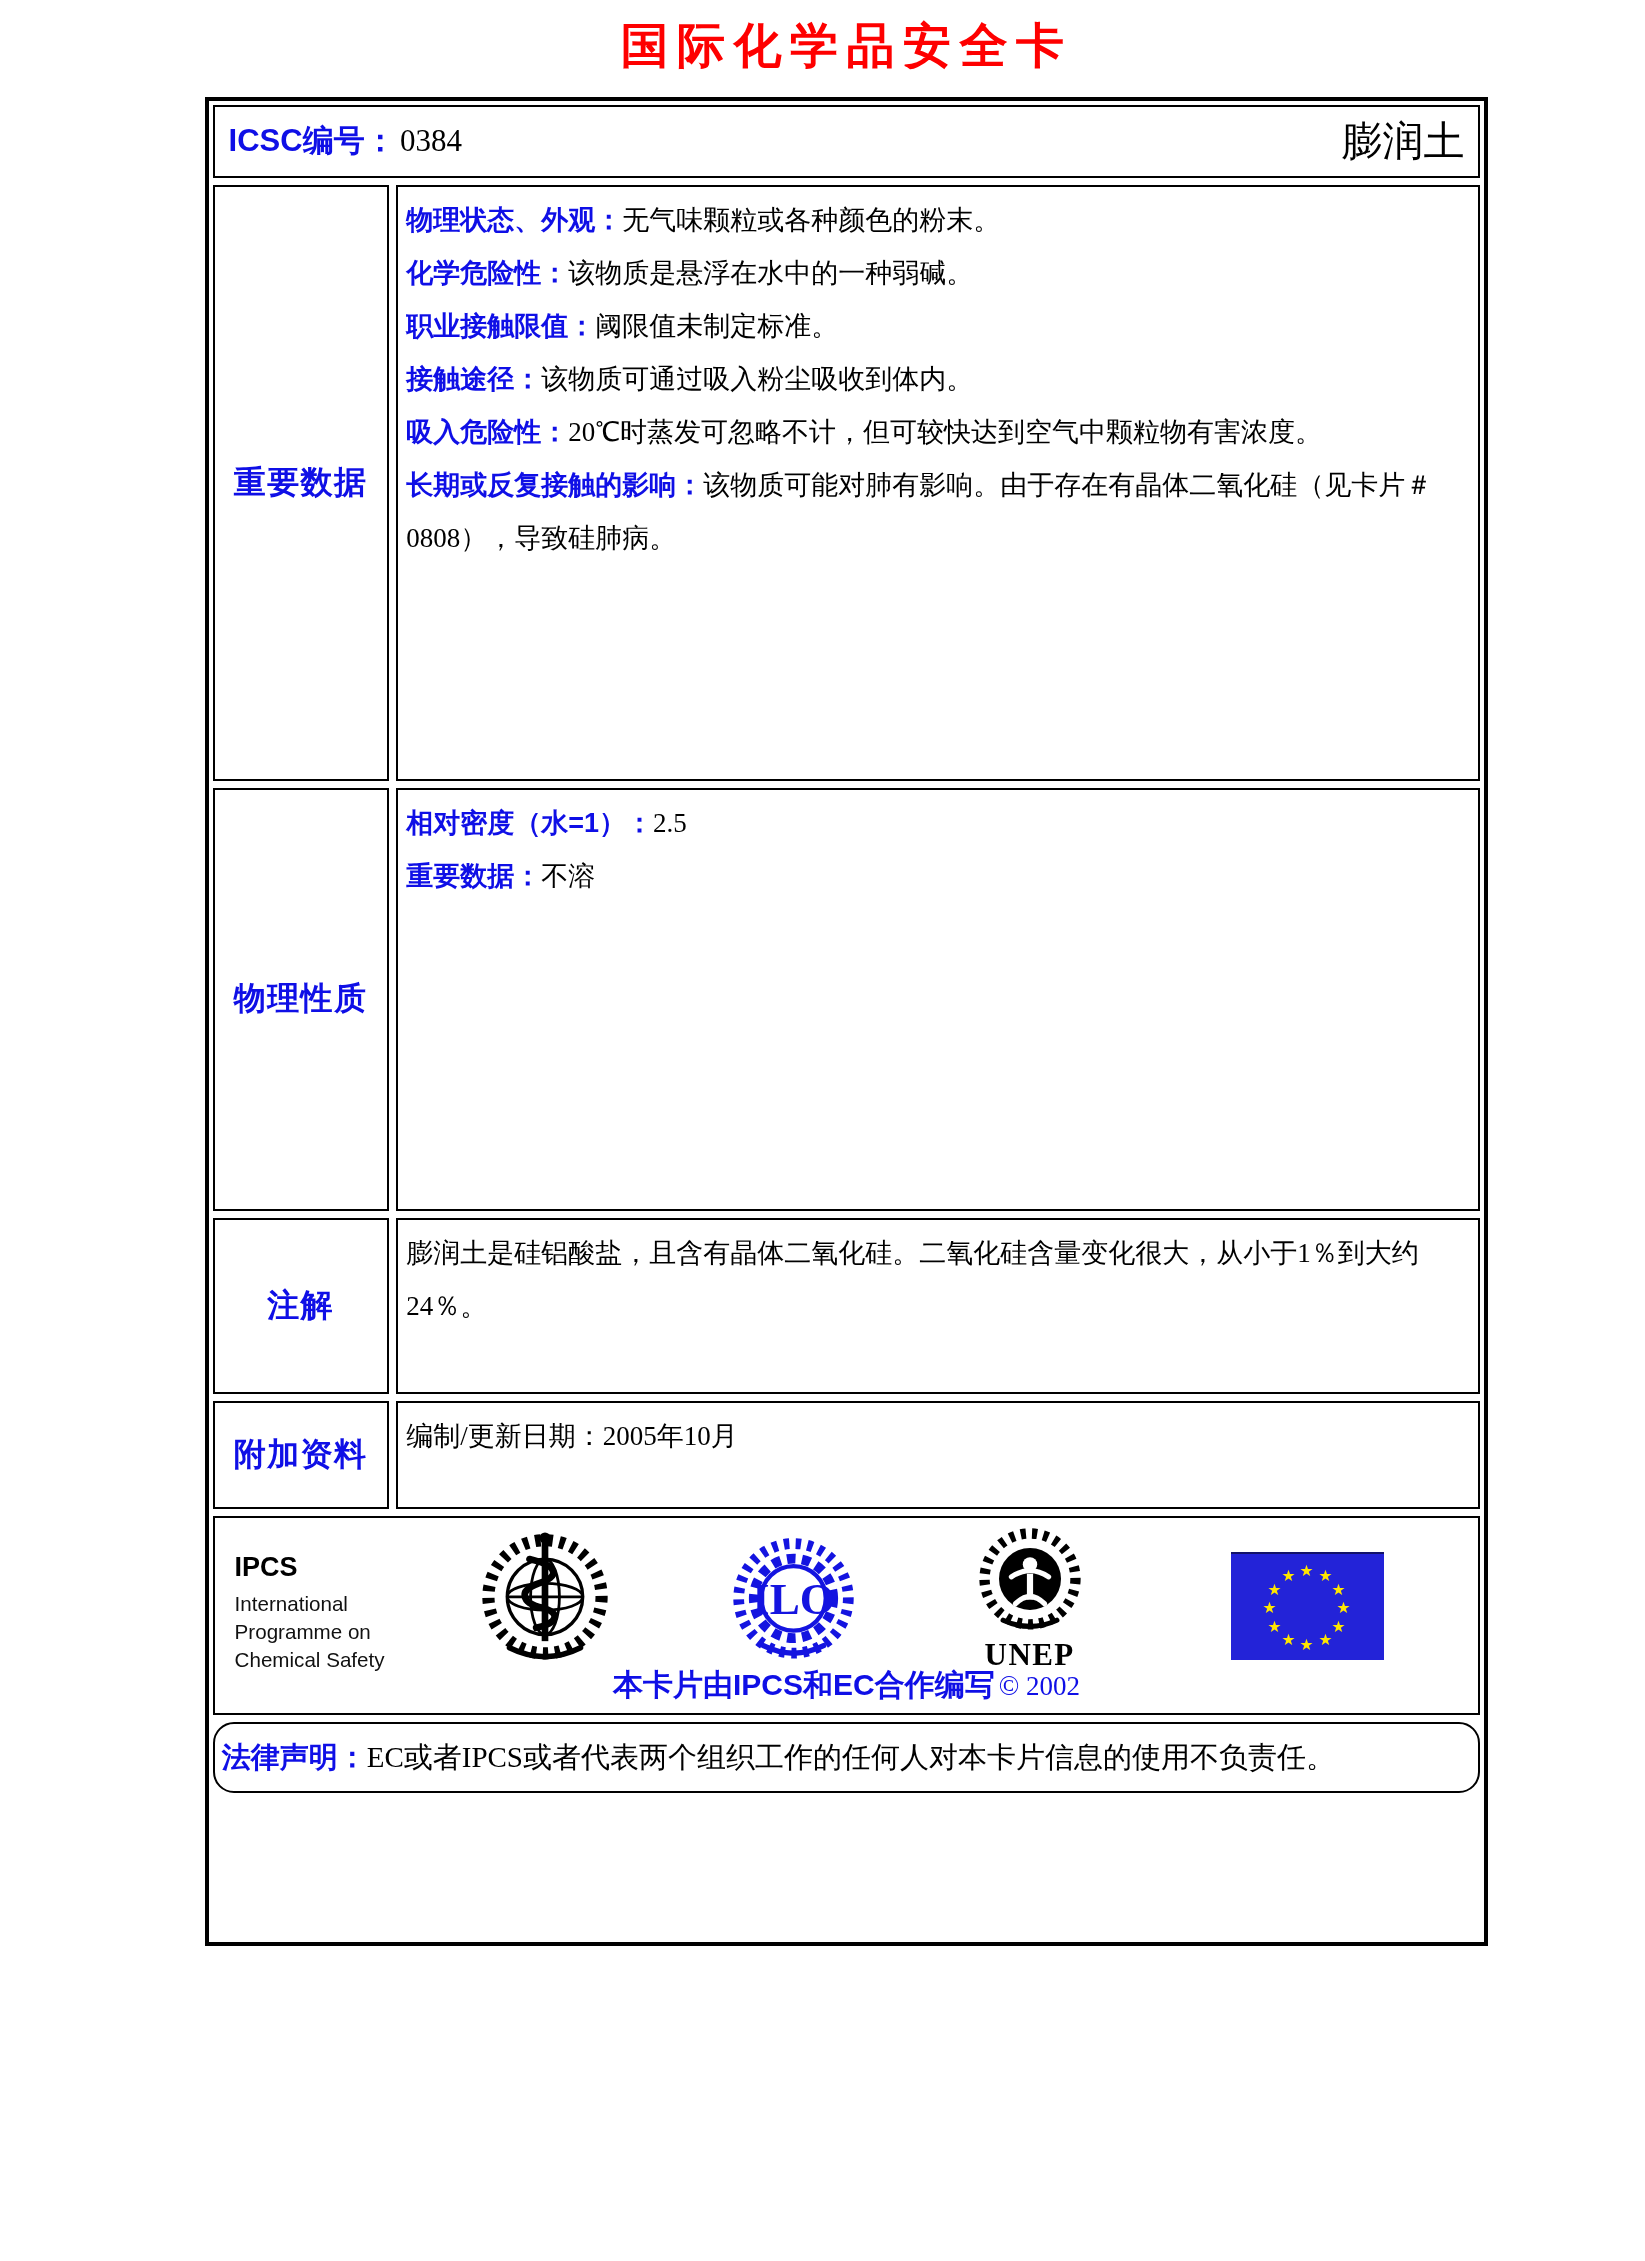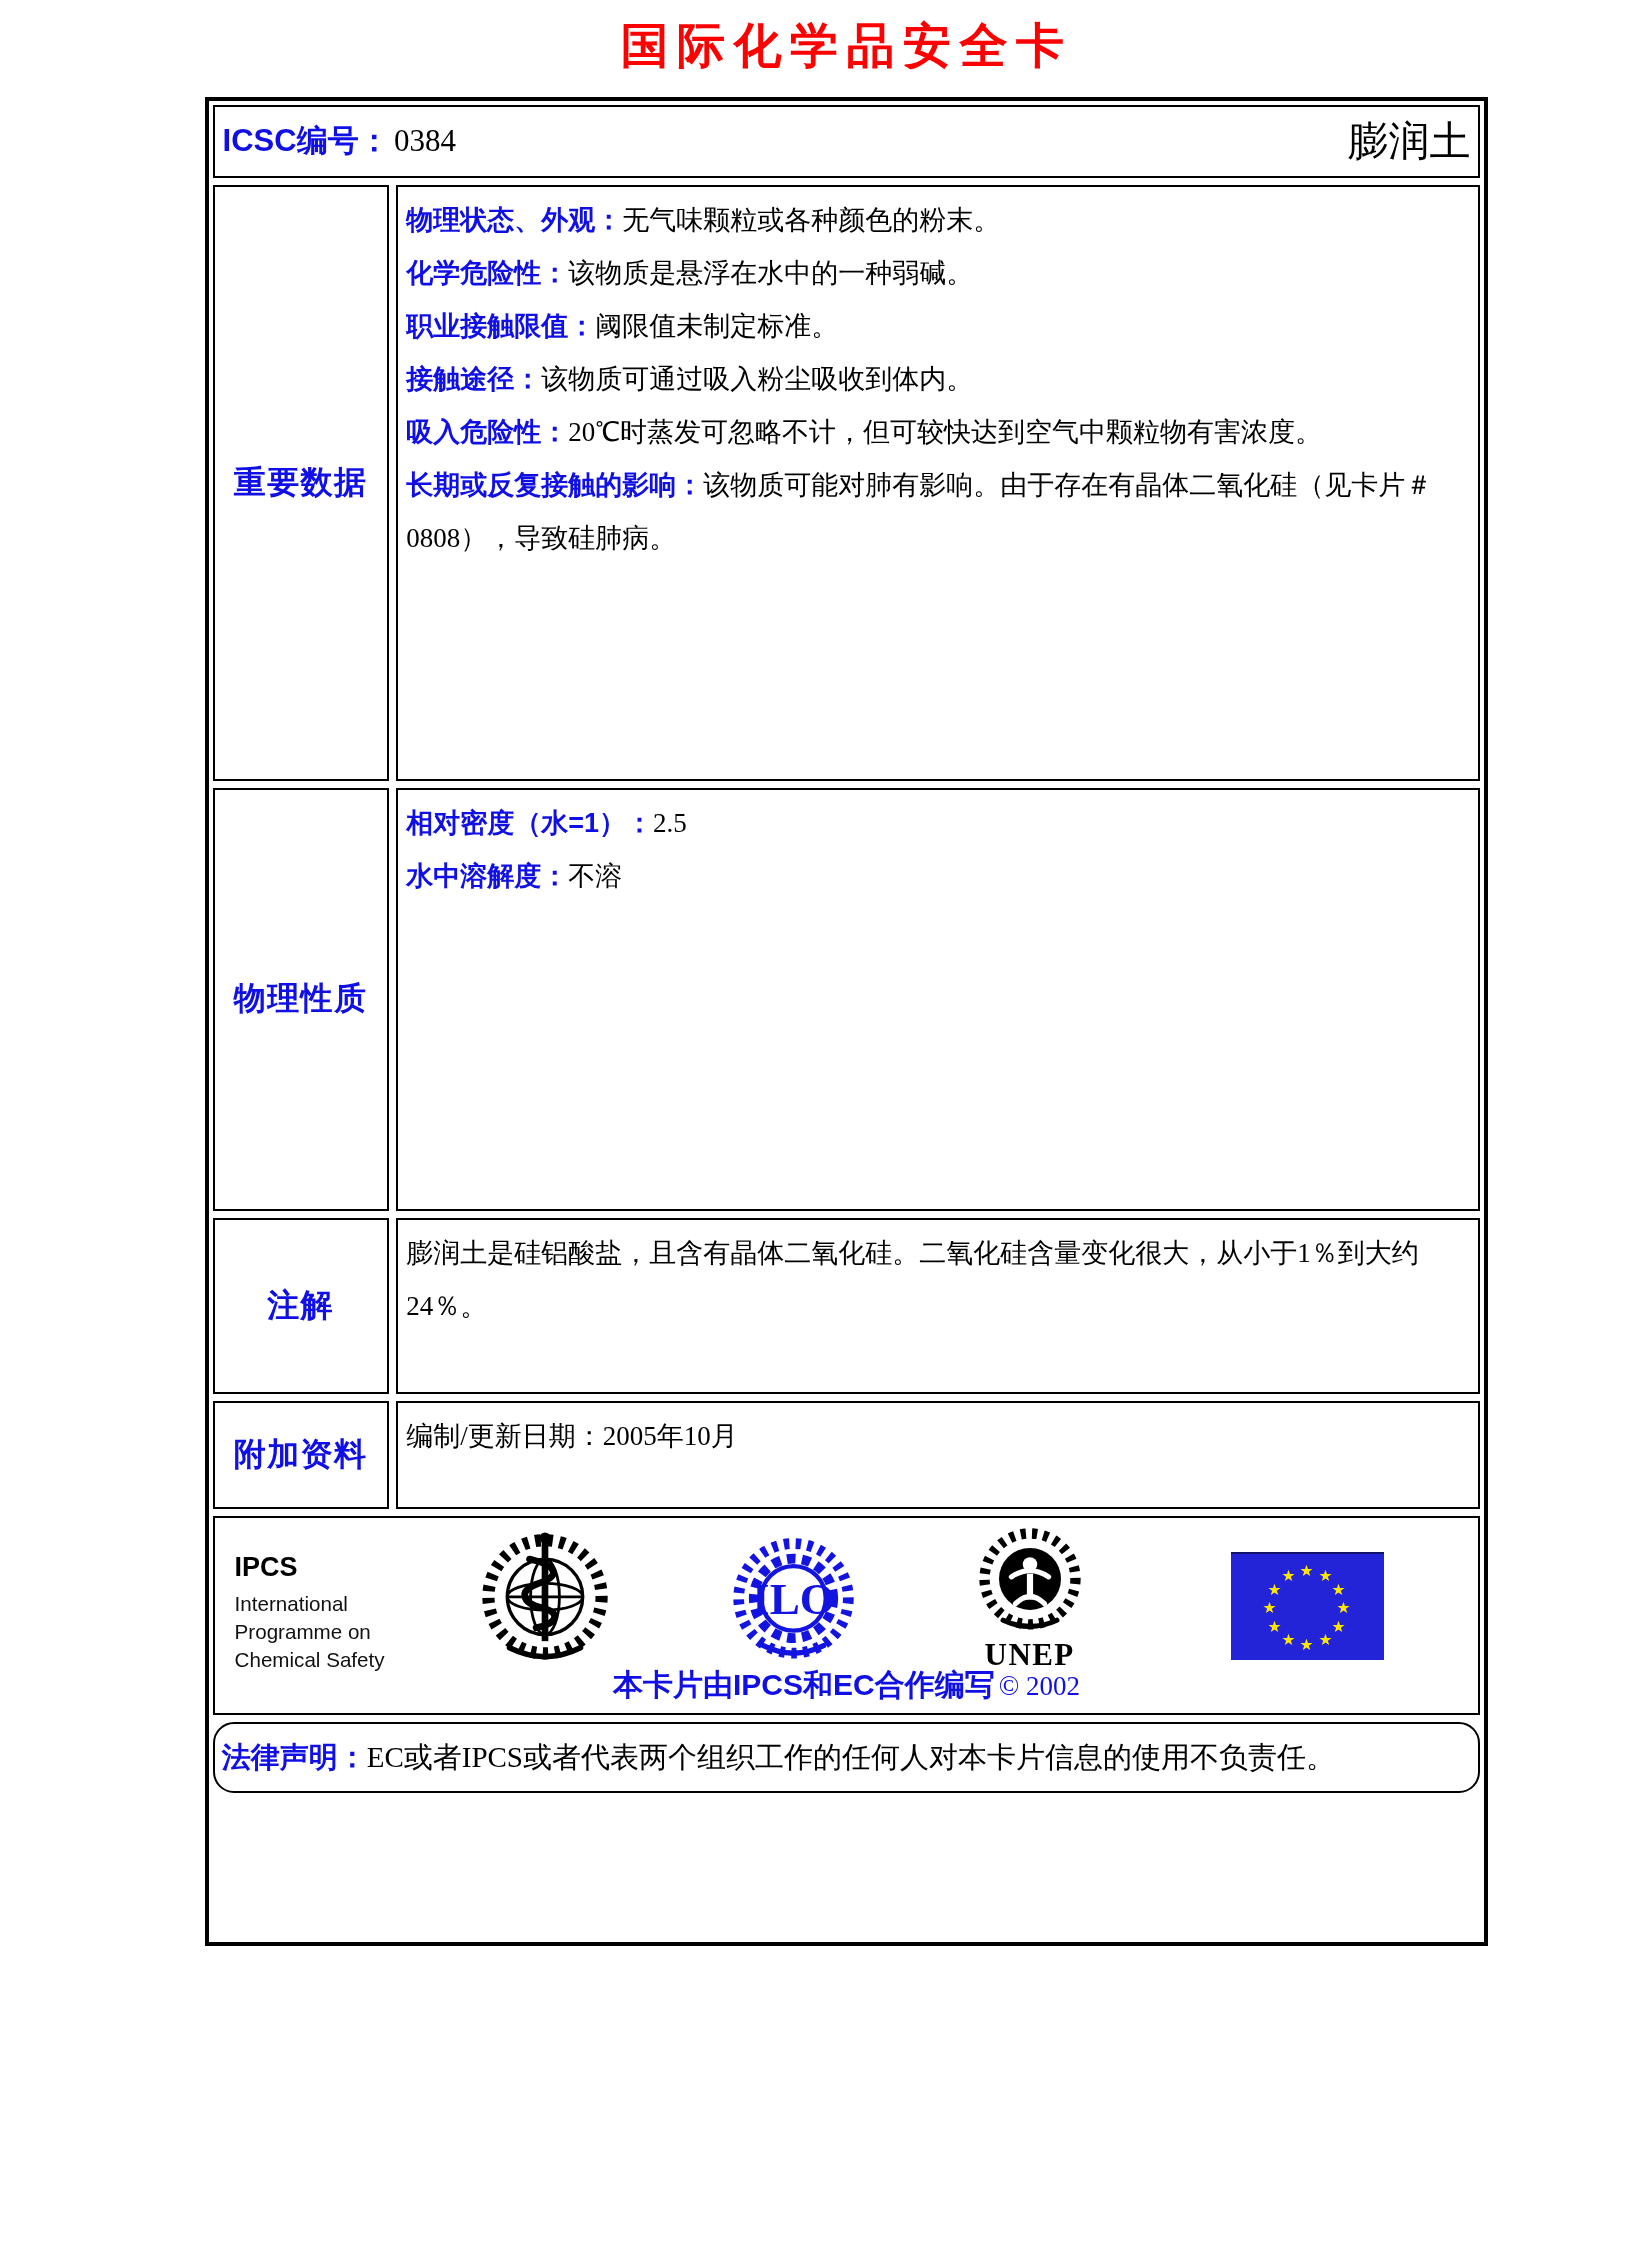--- a/index.html
+++ b/index.html
@@ -20,21 +20,21 @@
   .frame{
     position:absolute;left:205px;top:97px;width:1283px;height:1849px;
     border:4.3px solid #000;padding:3.6px;box-sizing:border-box;
     display:flex;flex-direction:column;gap:7.1px;
   }
   .row{box-sizing:border-box;}
   .bordered{border:2.1px solid #000;}
   
   .header-row{
     height:73px;display:flex;justify-content:space-between;align-items:center;
-    padding:0 8px;flex:none;
+    padding:0 14px;flex:none;
   }
   .hdr-left{font-size:31px;white-space:nowrap;}
   .hdr-key{color:var(--blue);font-weight:bold;font-family:"Liberation Sans",sans-serif;}
   .hdr-num{color:#000;font-family:"Liberation Serif",serif;margin-left:4.3px;}
   .hdr-right{font-size:41px;font-family:"Liberation Serif",serif;color:#000;}
   
   .section{display:flex;gap:7.1px;flex:none;}
   .label-cell{
     width:176px;flex:none;border:2.1px solid #000;box-sizing:border-box;
     display:flex;align-items:center;justify-content:center;
@@ -108,21 +108,21 @@
       <p><span class="k">长期或反复接触的影响：</span><span class="v">该物质可能对肺有影响。由于存在有晶体二氧化硅（见卡片＃0808），导致硅肺病。</span></p>
     </div>
   </div>
 
   <div class="row section sec-physical">
     <div class="label-cell">
       <span>物理性质</span>
     </div>
     <div class="content-cell">
       <p><span class="k">相对密度（水=1）：</span><span class="v">2.5</span></p>
-      <p><span class="k">水中溶解度：</span><span class="v">不溶</span></p>
+      <p><span class="k">重要数据：</span><span class="v">不溶</span></p>
     </div>
   </div>
 
 
   <div class="row section sec-notes">
     <div class="label-cell">
       <span>注解</span>
     </div>
     <div class="content-cell">
       <p class="plain">膨润土是硅铝酸盐，且含有晶体二氧化硅。二氧化硅含量变化很大，从小于1％到大约24％。</p>

